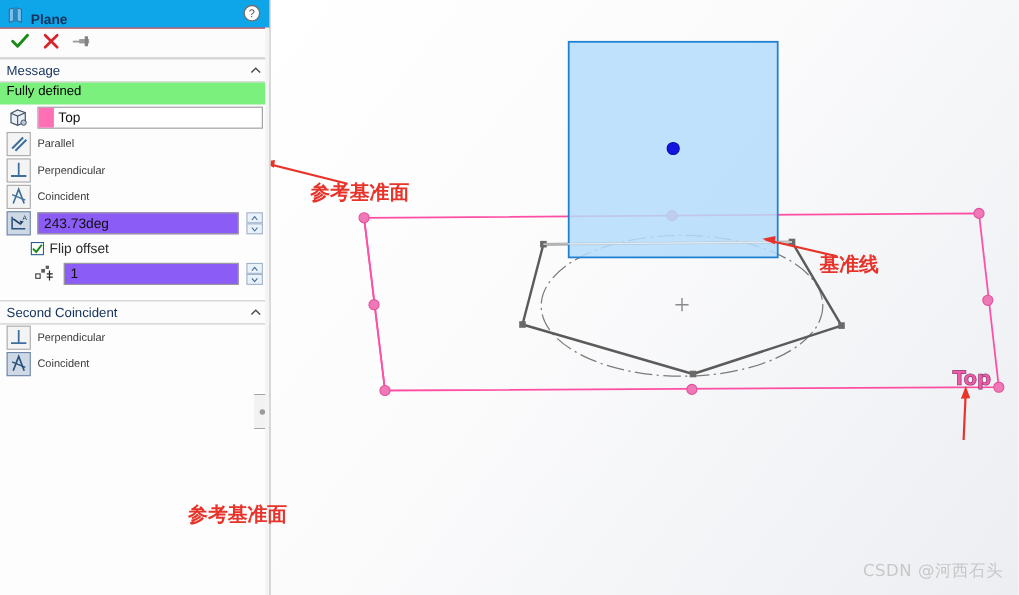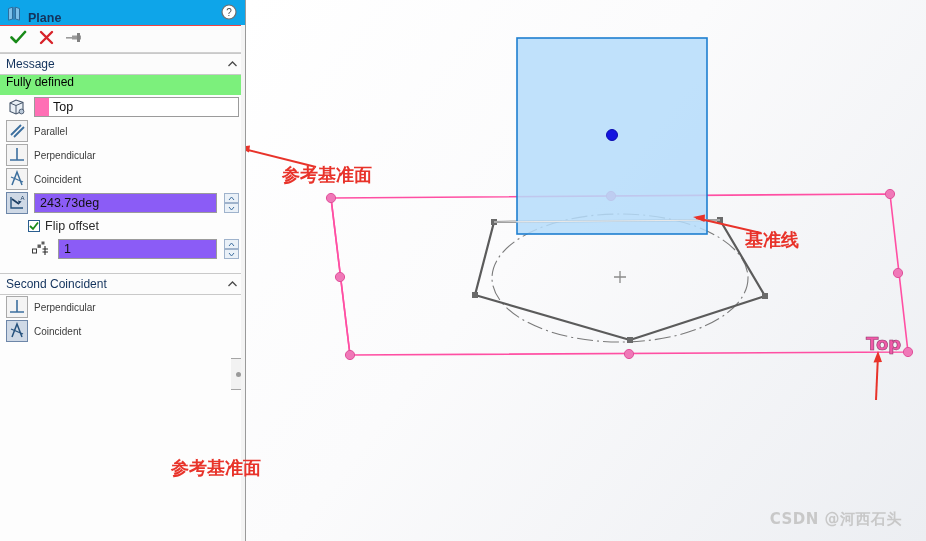--- a/index.html
+++ b/index.html
@@ -86,22 +86,22 @@
     position:absolute;left:246px;top:0;width:680px;height:541px;
     background:linear-gradient(128deg,#ffffff 0%,#fbfbfc 42%,#eceef2 100%);
     overflow:hidden;
   }
   #scene{position:absolute;left:0;top:0;width:680px;height:541px;}
   .anno{
     position:absolute;color:#e8332a;font-size:18px;font-weight:bold;
     font-family:"DejaVu Sans","Liberation Sans",sans-serif;white-space:nowrap;
   }
   .watermark{
-    position:absolute;right:24px;bottom:12px;color:#c8c8c8;font-size:15px;
-    font-family:"DejaVu Sans","Liberation Sans",sans-serif;letter-spacing:.5px;font-weight:bold;
+    position:absolute;right:14px;bottom:12px;color:#c8c8c8;font-size:15px;
+    font-family:"DejaVu Sans","Liberation Sans",sans-serif;letter-spacing:.5px;
   }
 </style>
 </head>
 <body>
 
 <div id="app">
 
   <div id="panel">
 
     <div class="pm-title">

